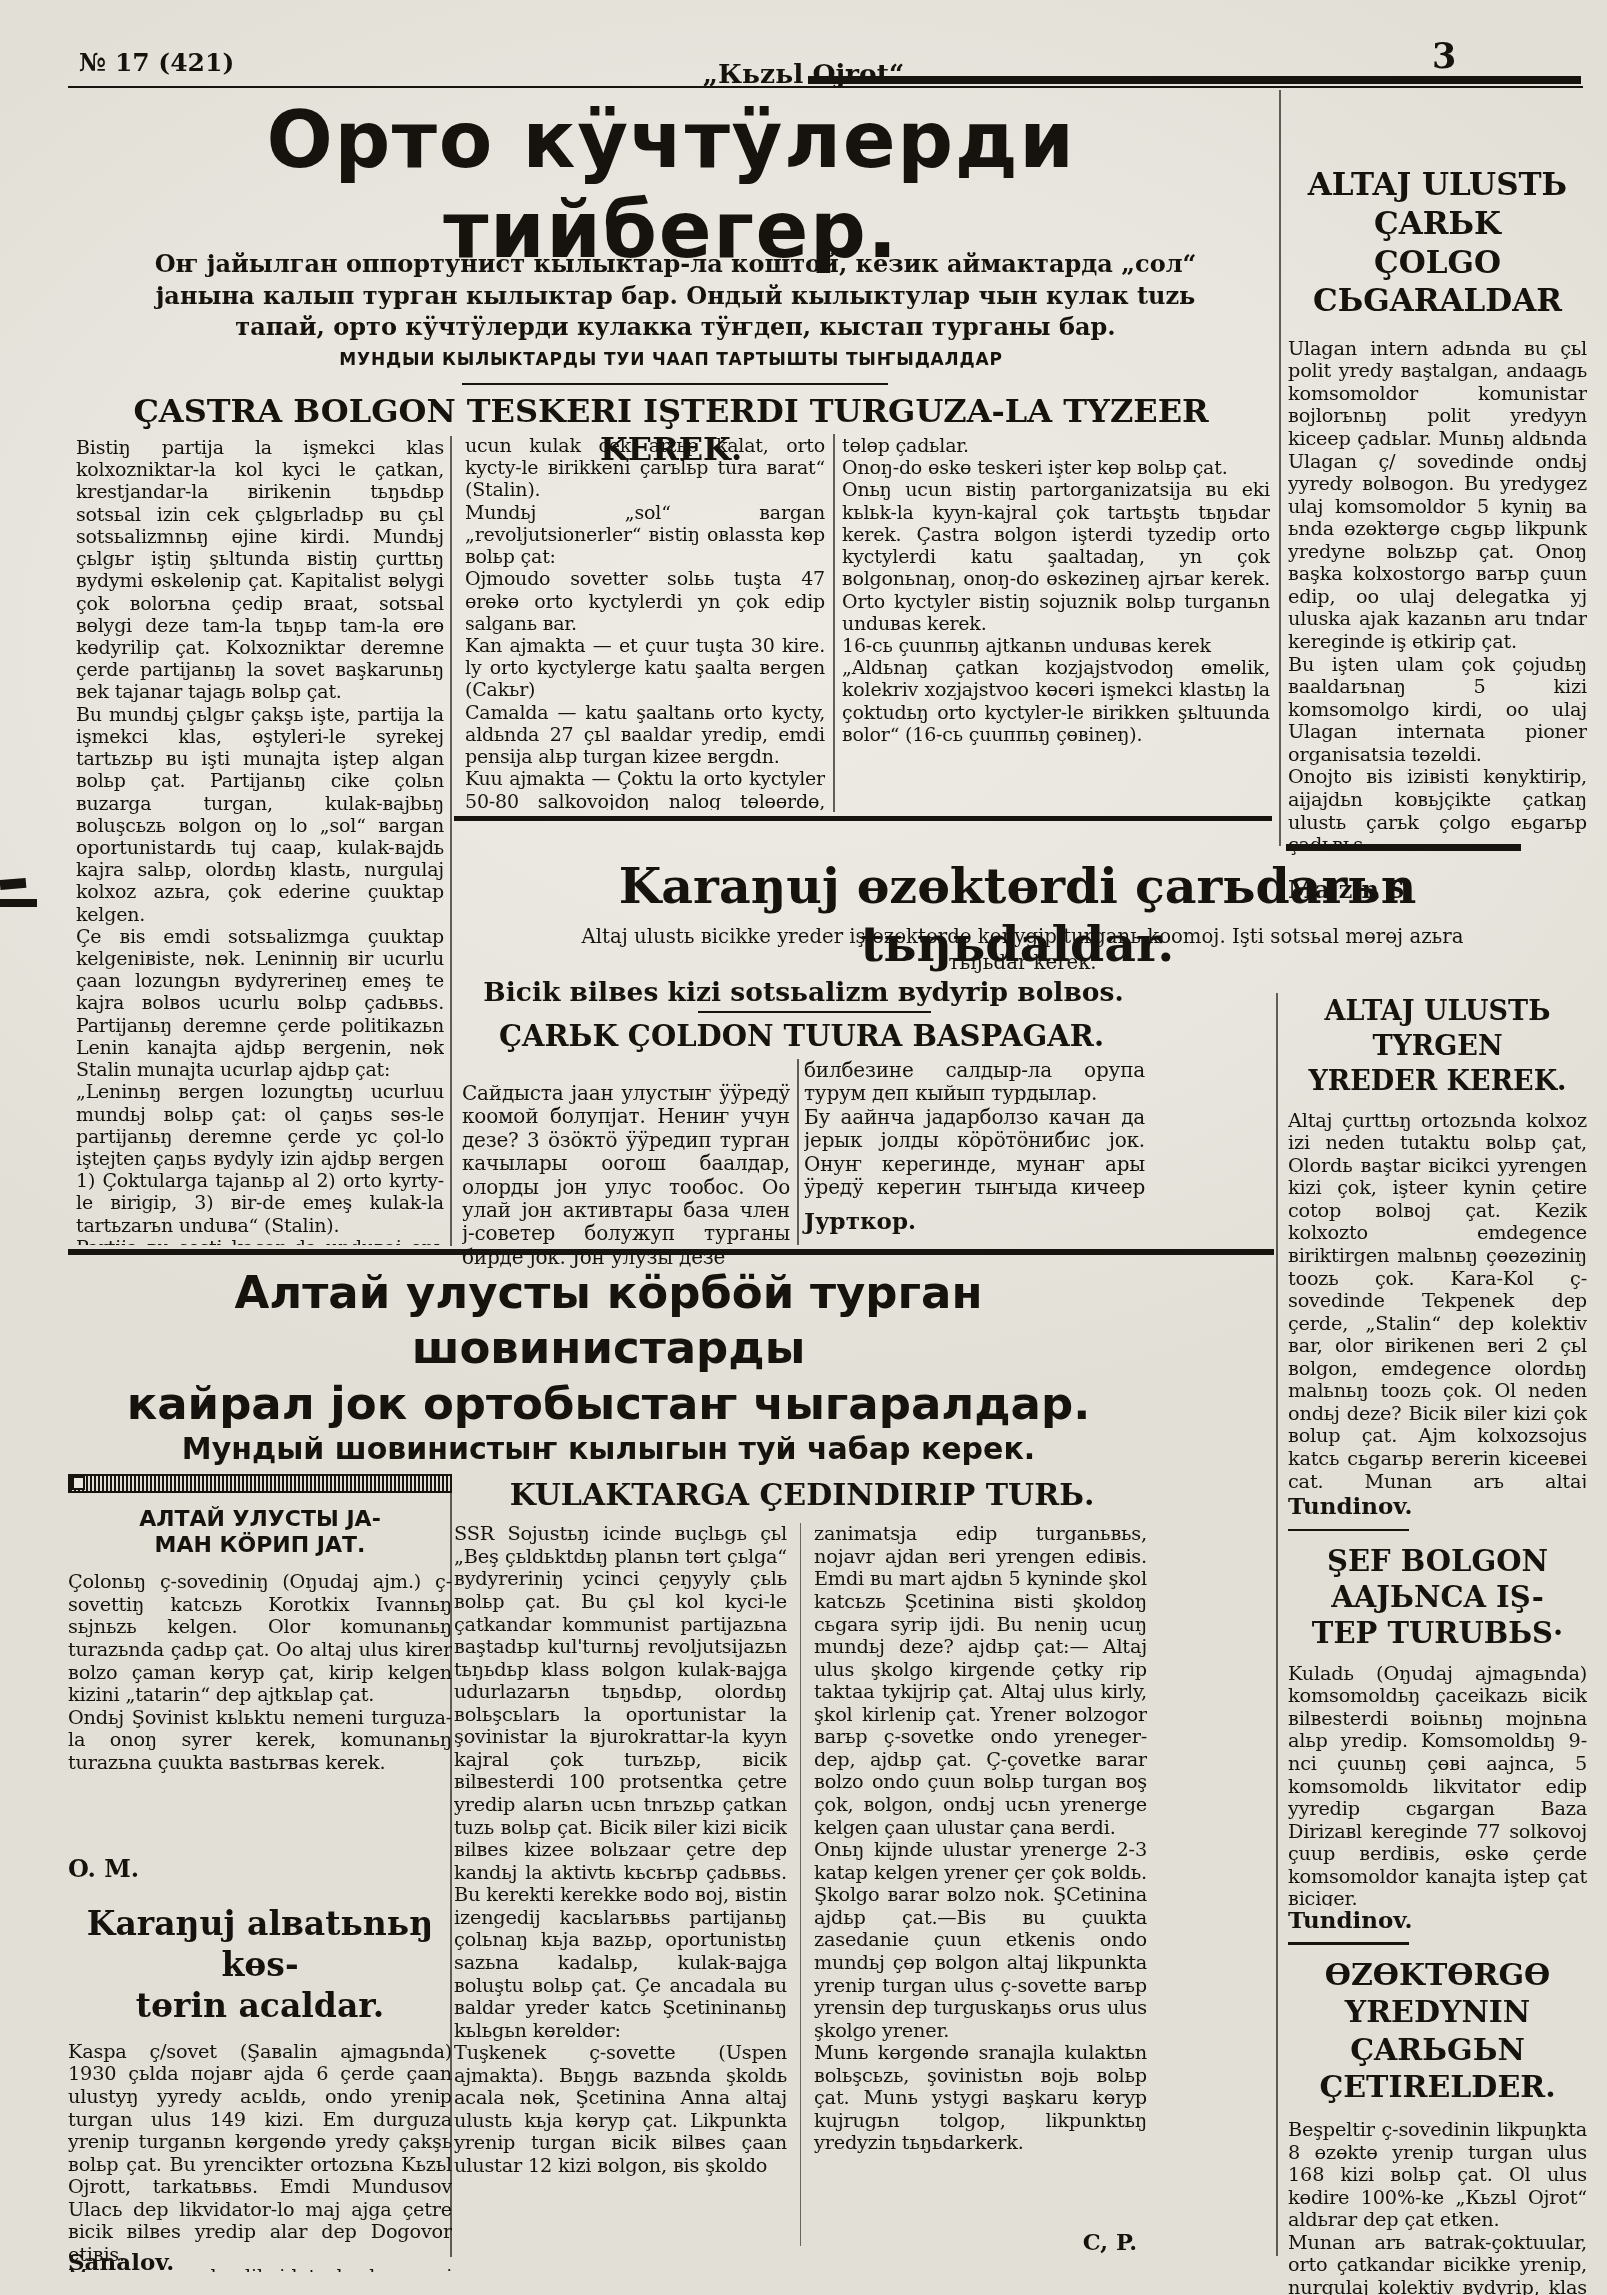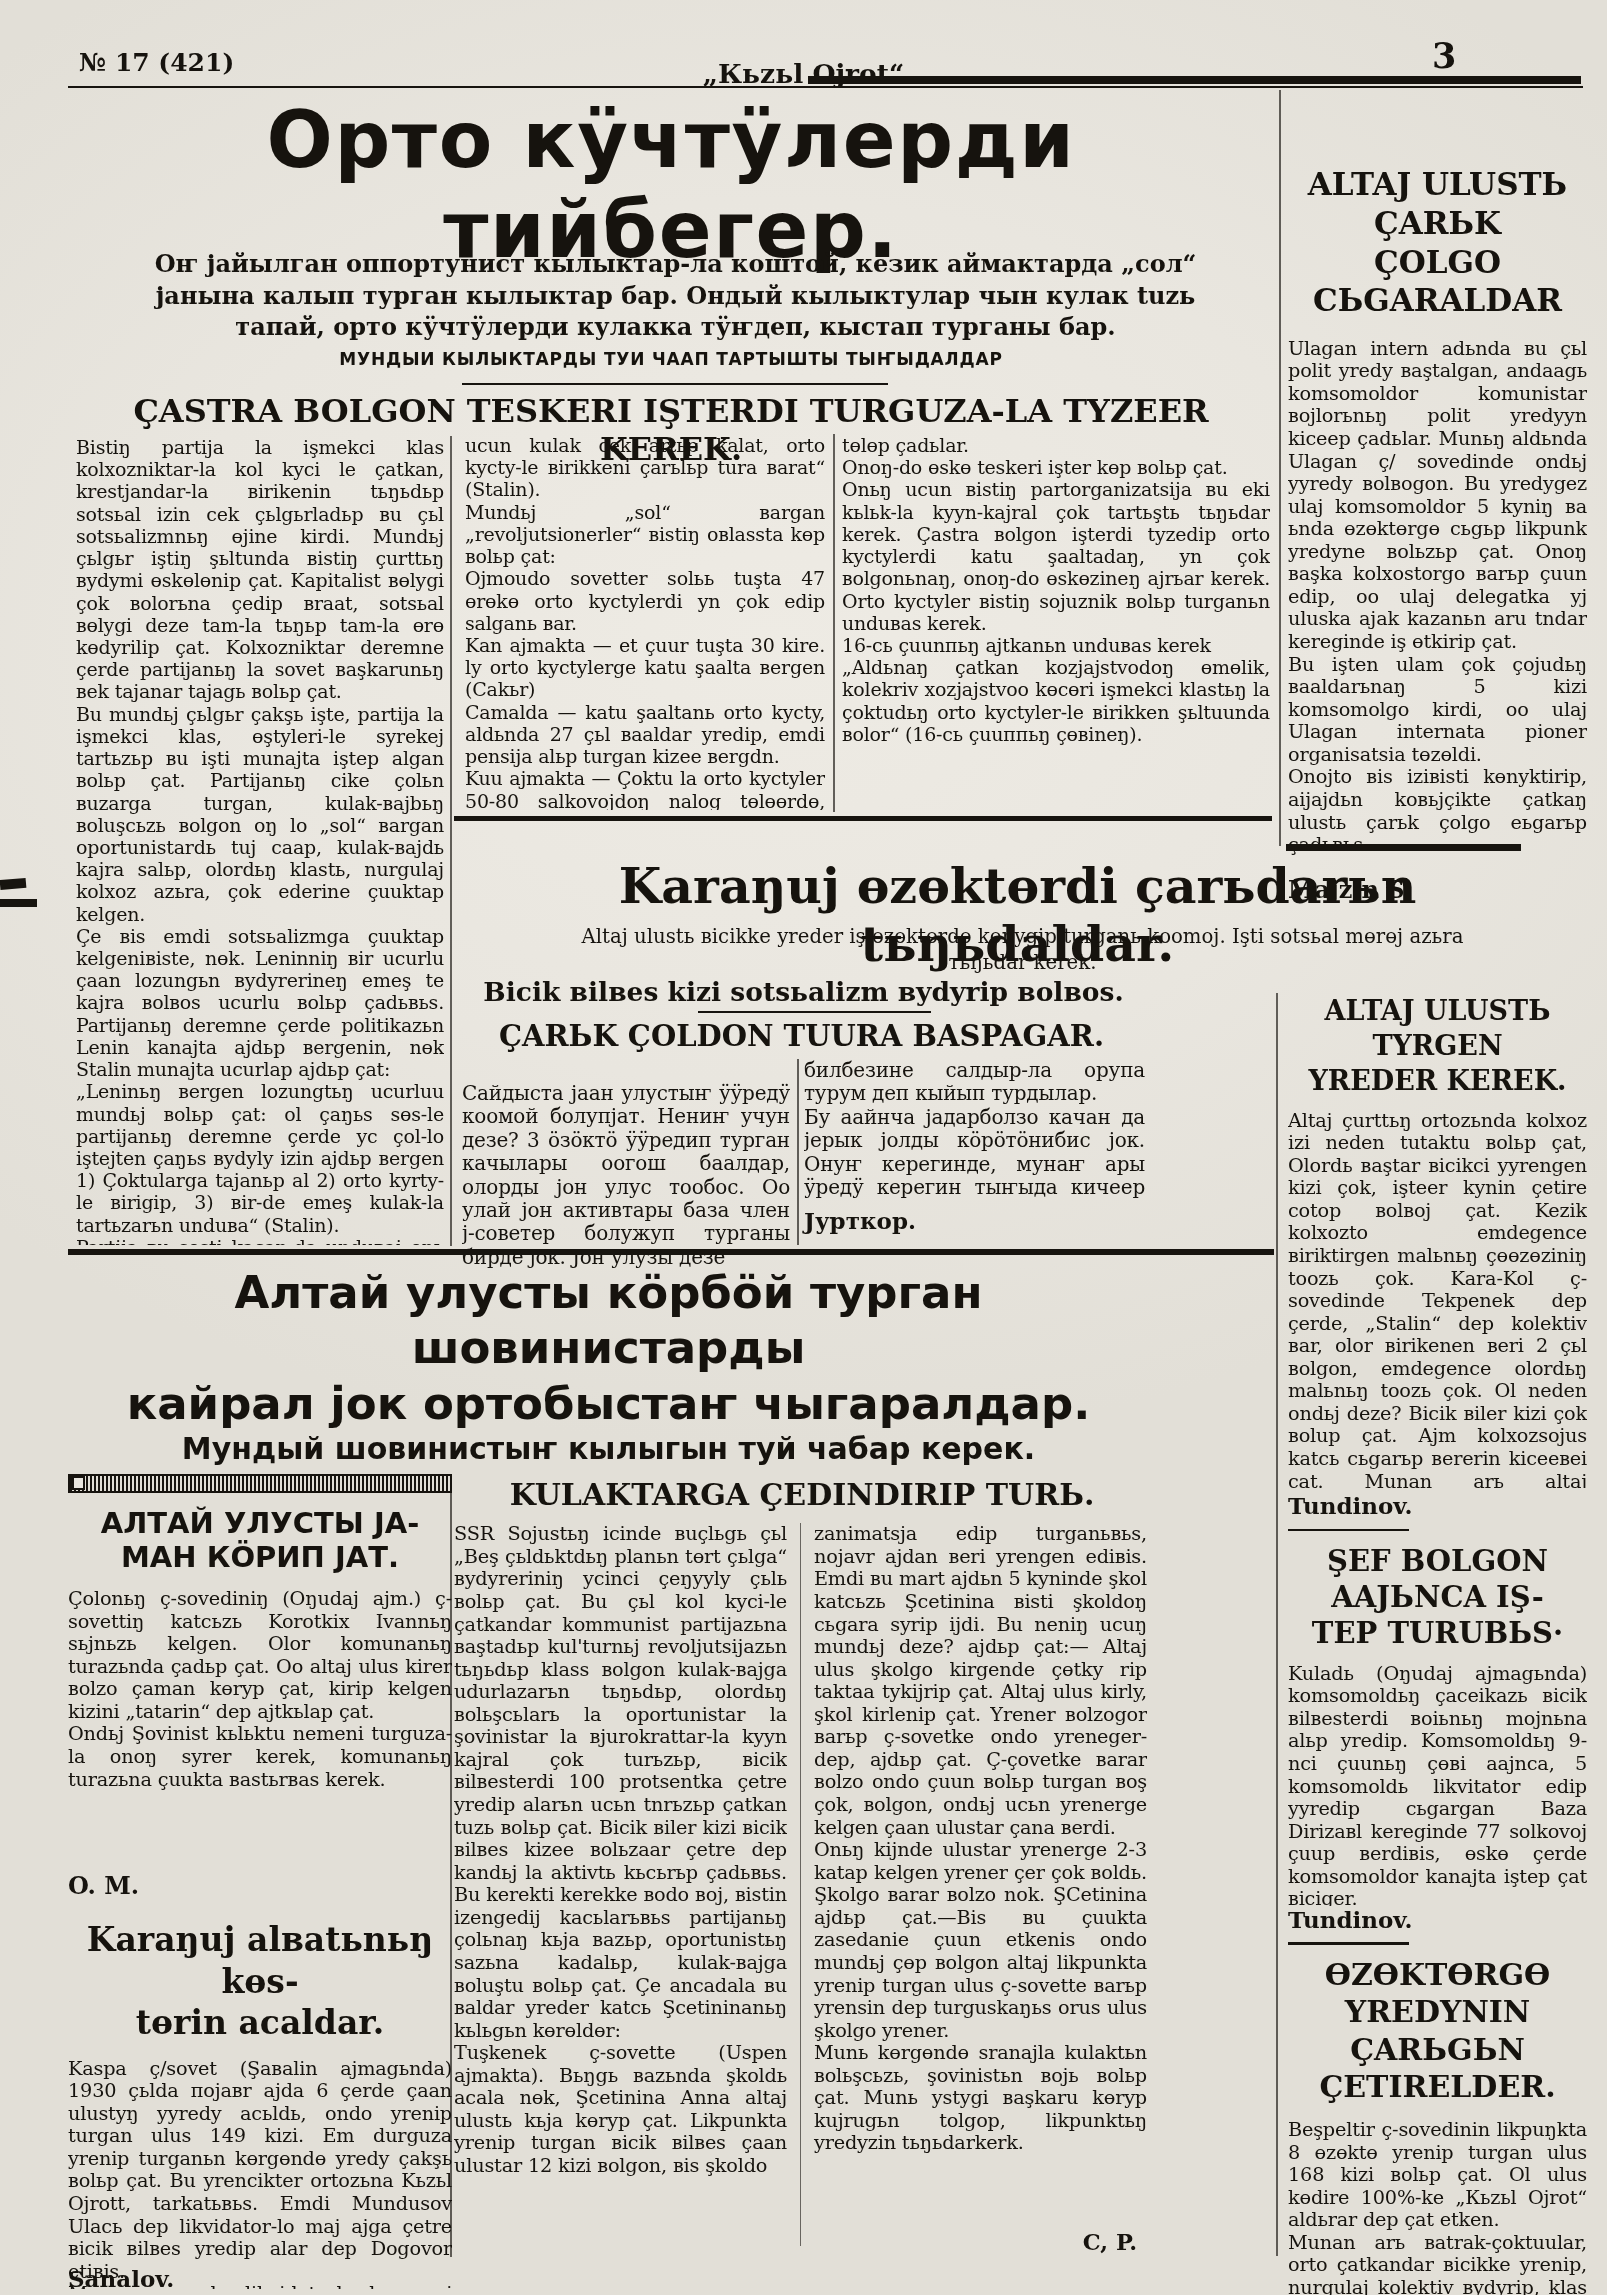--- a/index.html
+++ b/index.html
@@ -69,21 +69,21 @@
   .a3-headline{left:68px;top:1265px;width:1081px;font-size:45px;line-height:1.23;}
   .a3-deck{left:76px;top:1389px;width:1069px;font-size:23px;}
   .a3-sub{left:68px;top:1431px;width:1081px;font-size:30px;}
 
   
   .lbox{left:68px;top:1474px;width:384px;}
   .lbox-bar{height:14.5px;border:2.4px solid #17140f;
     background:repeating-linear-gradient(90deg,#17140f 0 1.6px, transparent 1.6px 4px);
     display:flex;align-items:center;}
   .lbox-bar .sq{width:9.6px;height:9.6px;border:2.4px solid #17140f;background:#e9e6df;margin-left:1.6px;}
-  .lbox-head{margin-top:13px;font-size:29px;line-height:1.2;}
+  .lbox-head{margin-top:13px;font-size:22px;line-height:1.2;}
   .lbox-body{margin-top:13px;height:283px;font-size:19.3px;}
   .lbox-sig{padding-right:32px;font-size:24px;}
   .lbox-head2{margin-top:19.3px;font-size:33px;line-height:1.25;}
   .lbox-body2{margin-top:14.5px;height:231px;font-size:19.3px;}
   .lbox-sig2{margin-top:-24px;font-size:23px;}
 
   
   .midbot{left:454px;top:1477px;width:696px;height:781px;}
   .mb-head{font-size:30px;}
   .mb-cols{display:flex;margin-top:11.3px;}

